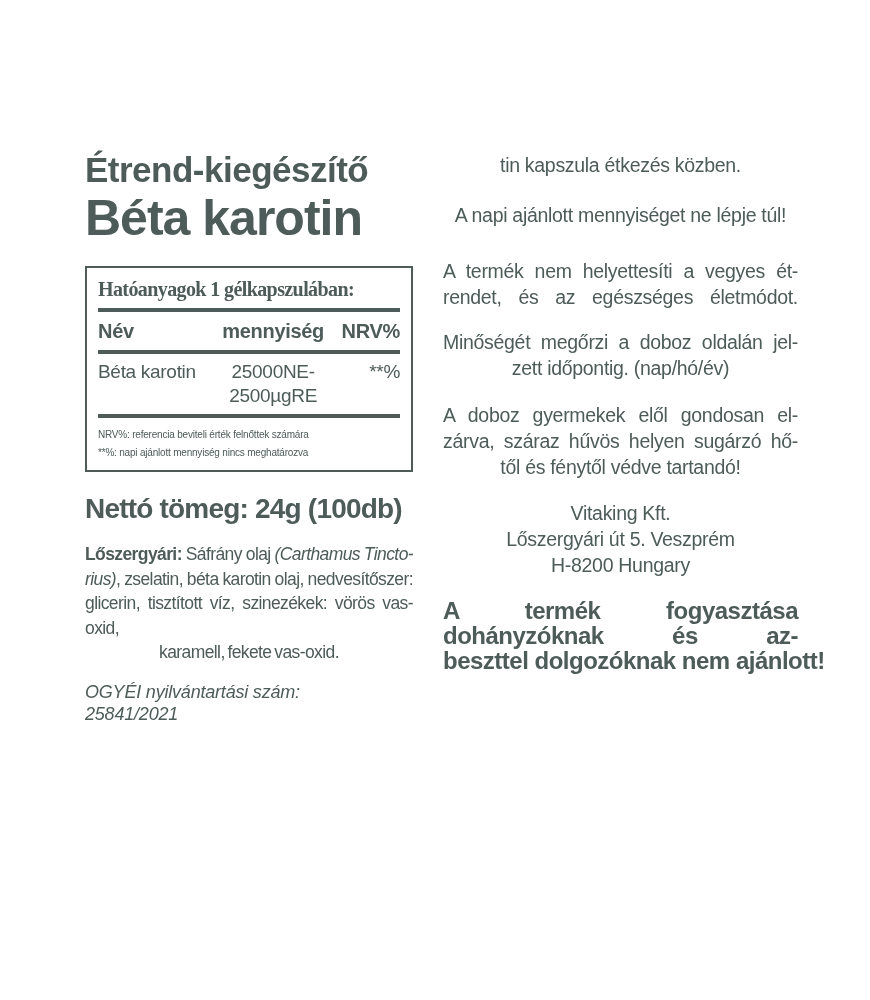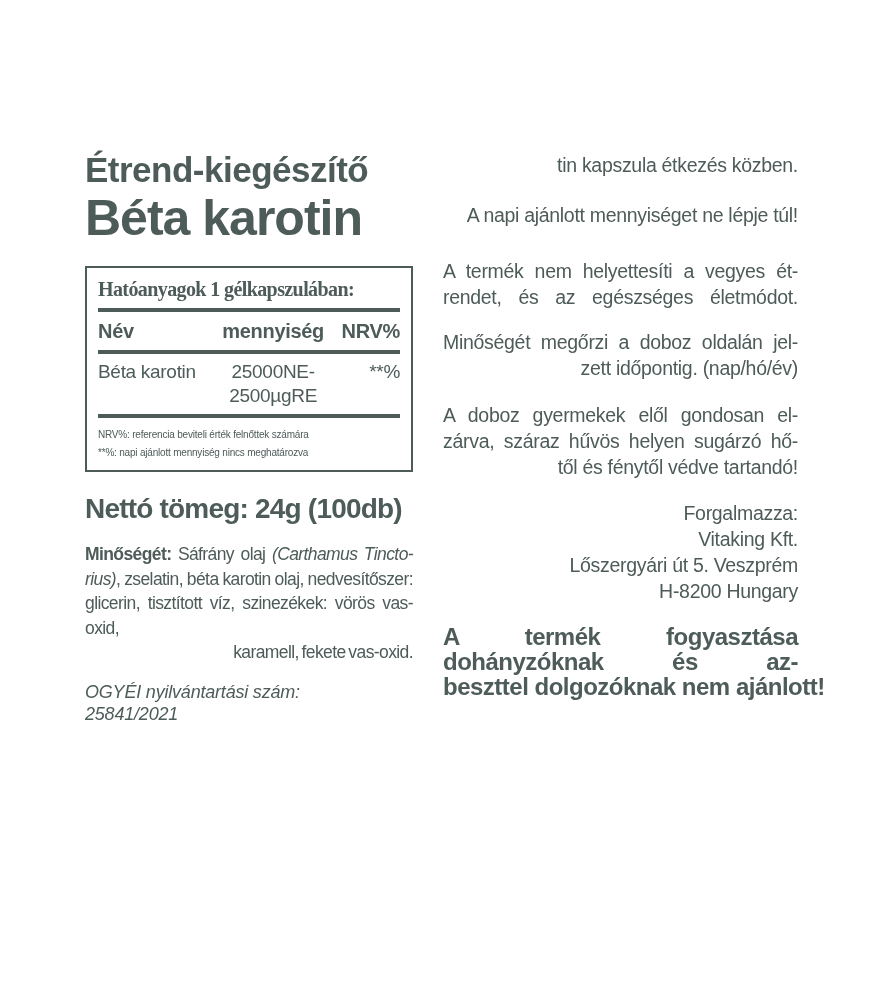--- a/index.html
+++ b/index.html
@@ -97,21 +97,21 @@
     letter-spacing: -0.3px;
   }
   .para-0 { margin-top: 0; }
   .para-1 { margin-top: 24px; }
   .para-2 { margin-top: 30px; }
   .para-3 { margin-top: 19px; }
   .para-4 { margin-top: 21px; }
   .para-5 { margin-top: 20px; }
   .para-6 { margin-top: 20px; font-size: 24px; letter-spacing: -0.5px; line-height: 25px; }
   
-  .rline { white-space: nowrap; text-align: right; }
+  .rline { white-space: nowrap; text-align: center; }
   .rline.just {
     white-space: normal;
     text-align: justify;
     text-align-last: justify;
   }
   .rline span.b { font-weight: bold; }
   .rline span.i { font-style: italic; }
 </style>
 </head>
 <body>
@@ -143,21 +143,21 @@
       <div class="rule"></div>
       <div class="tbl-notes">
         <div>NRV%: referencia beviteli érték felnőttek számára</div>
         <div>**%: napi ajánlott mennyiség nincs meghatározva</div>
       </div>
     </div>
 
     <div class="net-weight">Nettó tömeg: 24g (100db)</div>
 
     <div class="ingredients">
-        <div class="rline just"><span class="b">Minőségét:</span><span> Sáfrány olaj </span><span class="i">(Carthamus Tincto-</span></div>
+        <div class="rline just"><span class="b">Lőszergyári:</span><span> Sáfrány olaj </span><span class="i">(Carthamus Tincto-</span></div>
         <div class="rline just"><span class="i">rius)</span><span>, zselatin, béta karotin olaj, nedvesítőszer:</span></div>
         <div class="rline just"><span>glicerin, tisztított víz, szinezékek: vörös vas-oxid,</span></div>
         <div class="rline"><span>karamell, fekete vas-oxid.</span></div>
       </div>
 
     <div class="registration">
       <div>OGYÉI nyilvántartási szám:</div>
       <div>25841/2021</div>
     </div>
 
@@ -177,21 +177,20 @@
       <div class="para para-3">
         <div class="rline just"><span>Minőségét megőrzi a doboz oldalán jel-</span></div>
         <div class="rline"><span>zett időpontig. (nap/hó/év)</span></div>
       </div>
       <div class="para para-4">
         <div class="rline just"><span>A doboz gyermekek elől gondosan el-</span></div>
         <div class="rline just"><span>zárva, száraz hűvös helyen sugárzó hő-</span></div>
         <div class="rline"><span>től és fénytől védve tartandó!</span></div>
       </div>
       <div class="para para-5">
-        <div class="rline"><span>Forgalmazza:</span></div>
         <div class="rline"><span>Vitaking Kft.</span></div>
         <div class="rline"><span>Lőszergyári út 5. Veszprém</span></div>
         <div class="rline"><span>H-8200 Hungary</span></div>
       </div>
       <div class="para para-6">
         <div class="rline just"><span class="b">A termék fogyasztása dohányzóknak és az-</span></div>
         <div class="rline"><span class="b">beszttel dolgozóknak nem ajánlott!</span></div>
       </div>
     </div>
 

